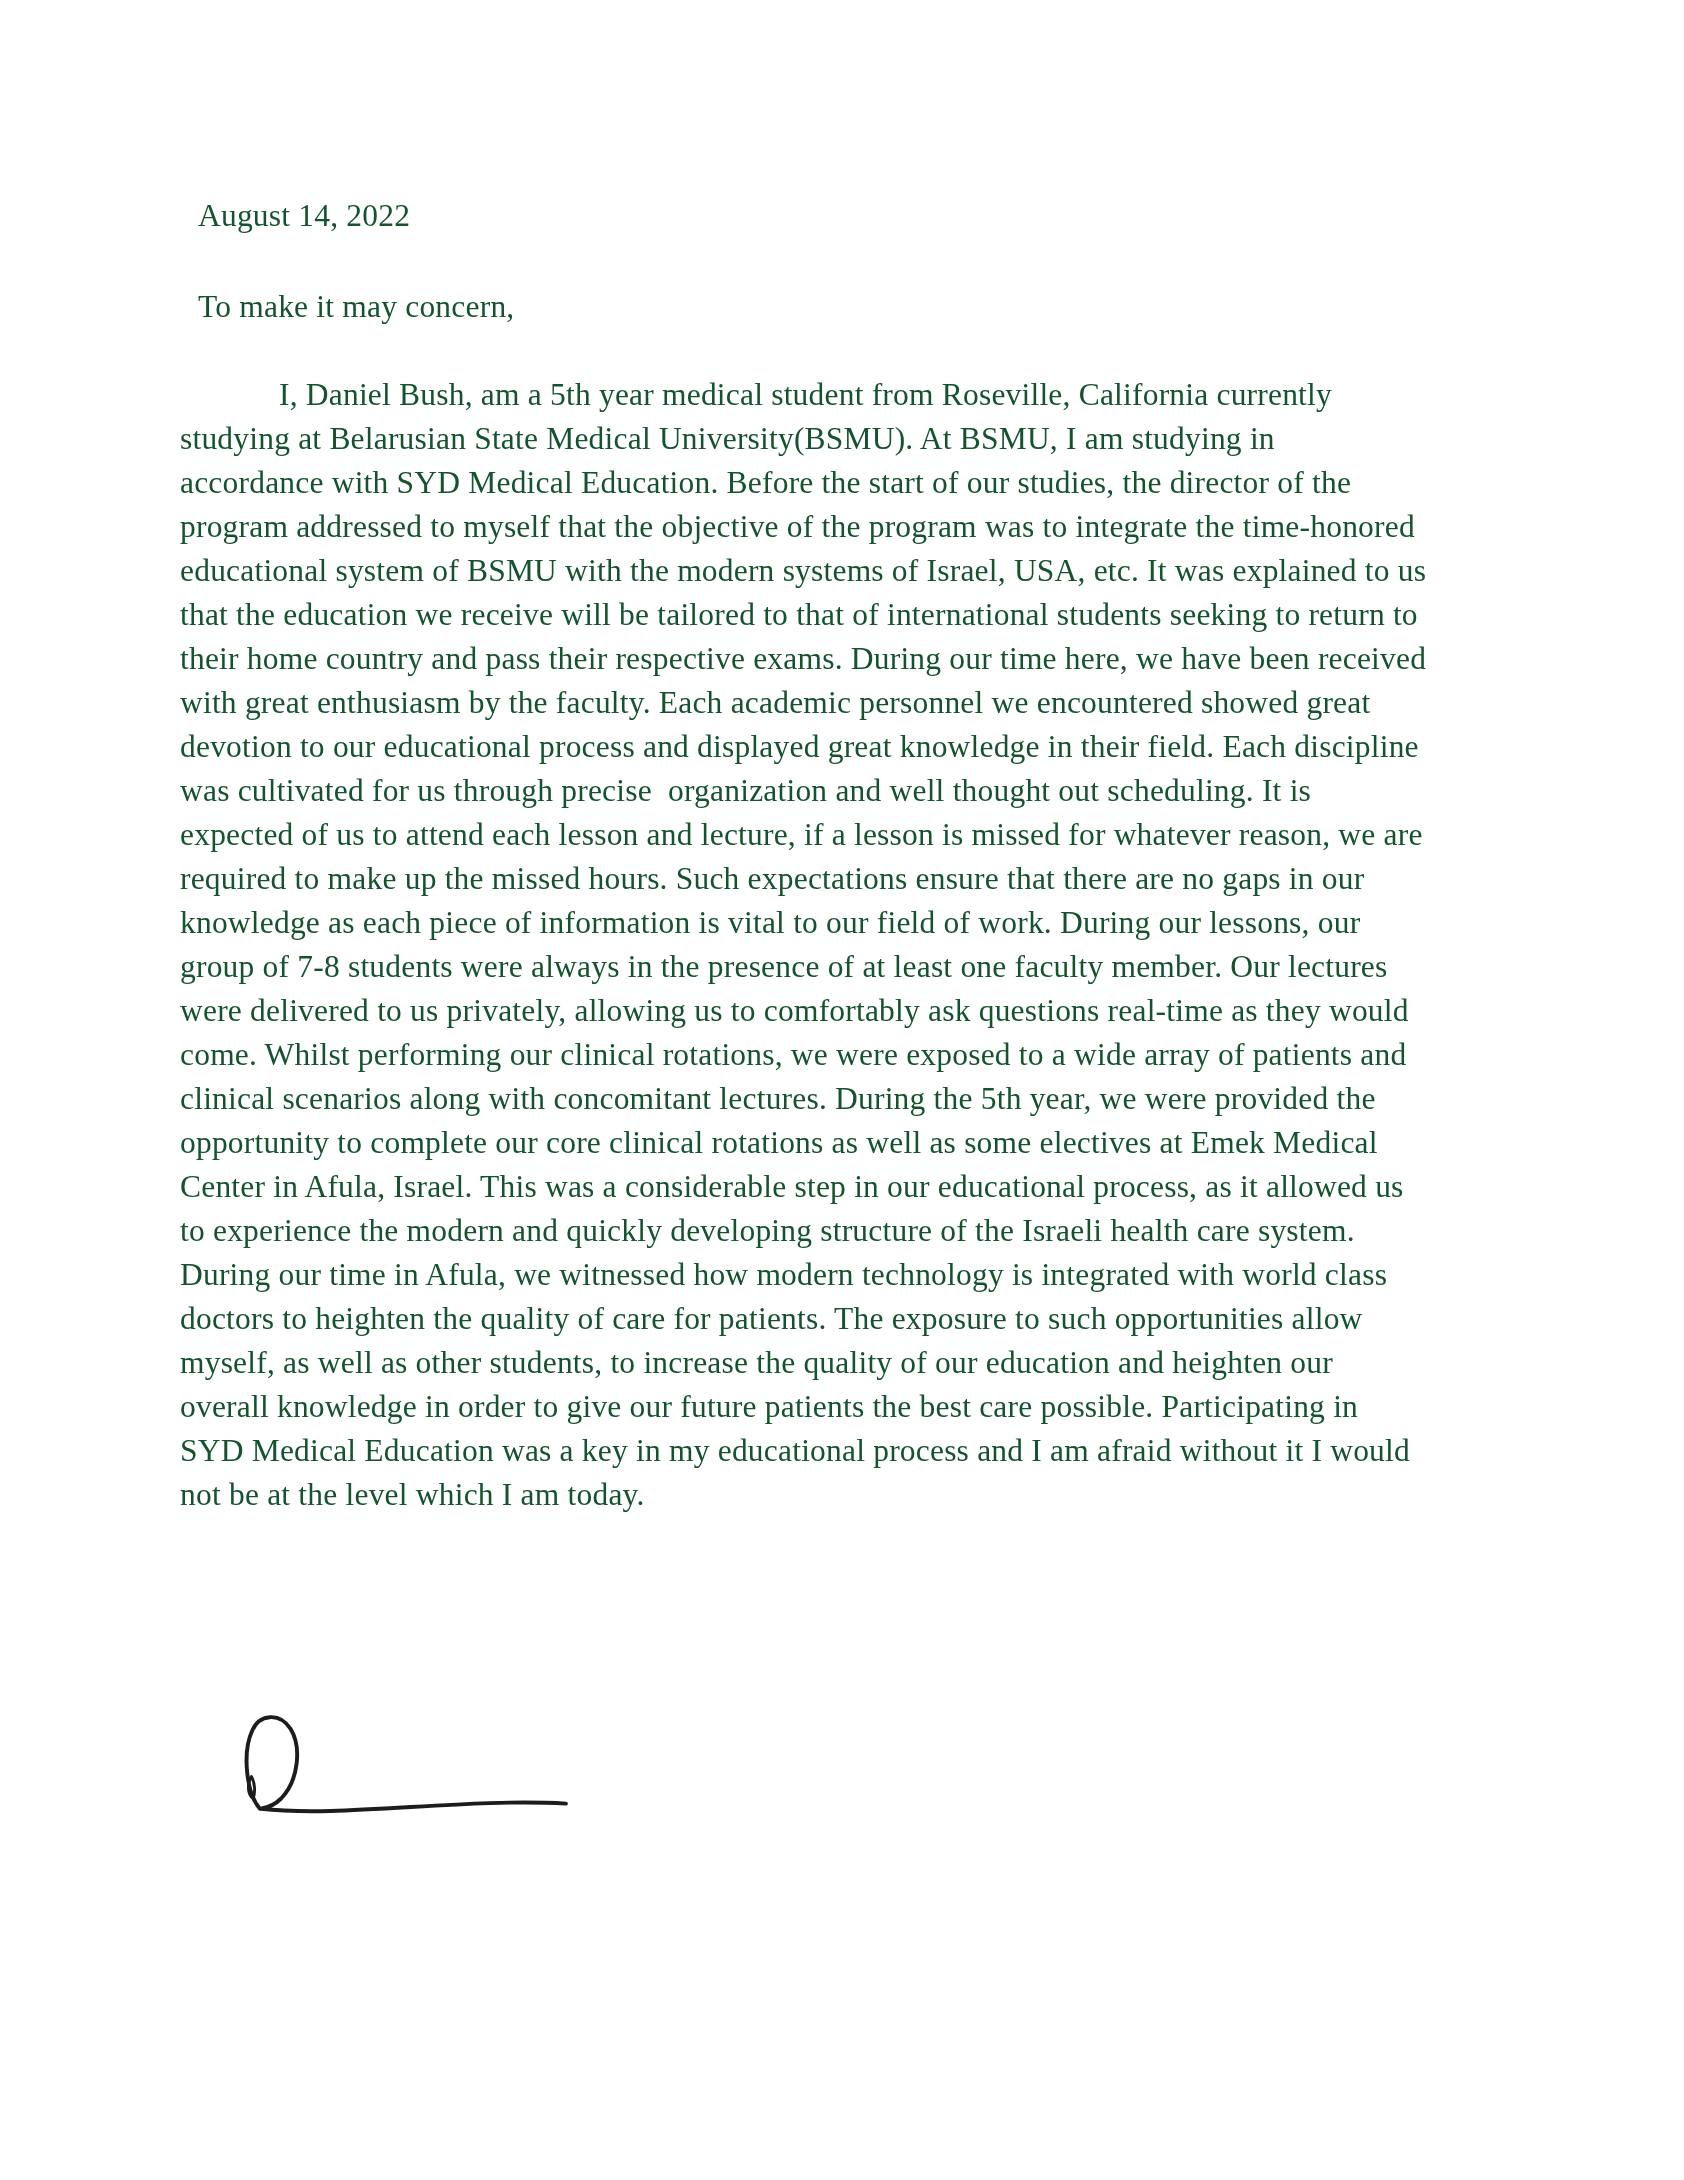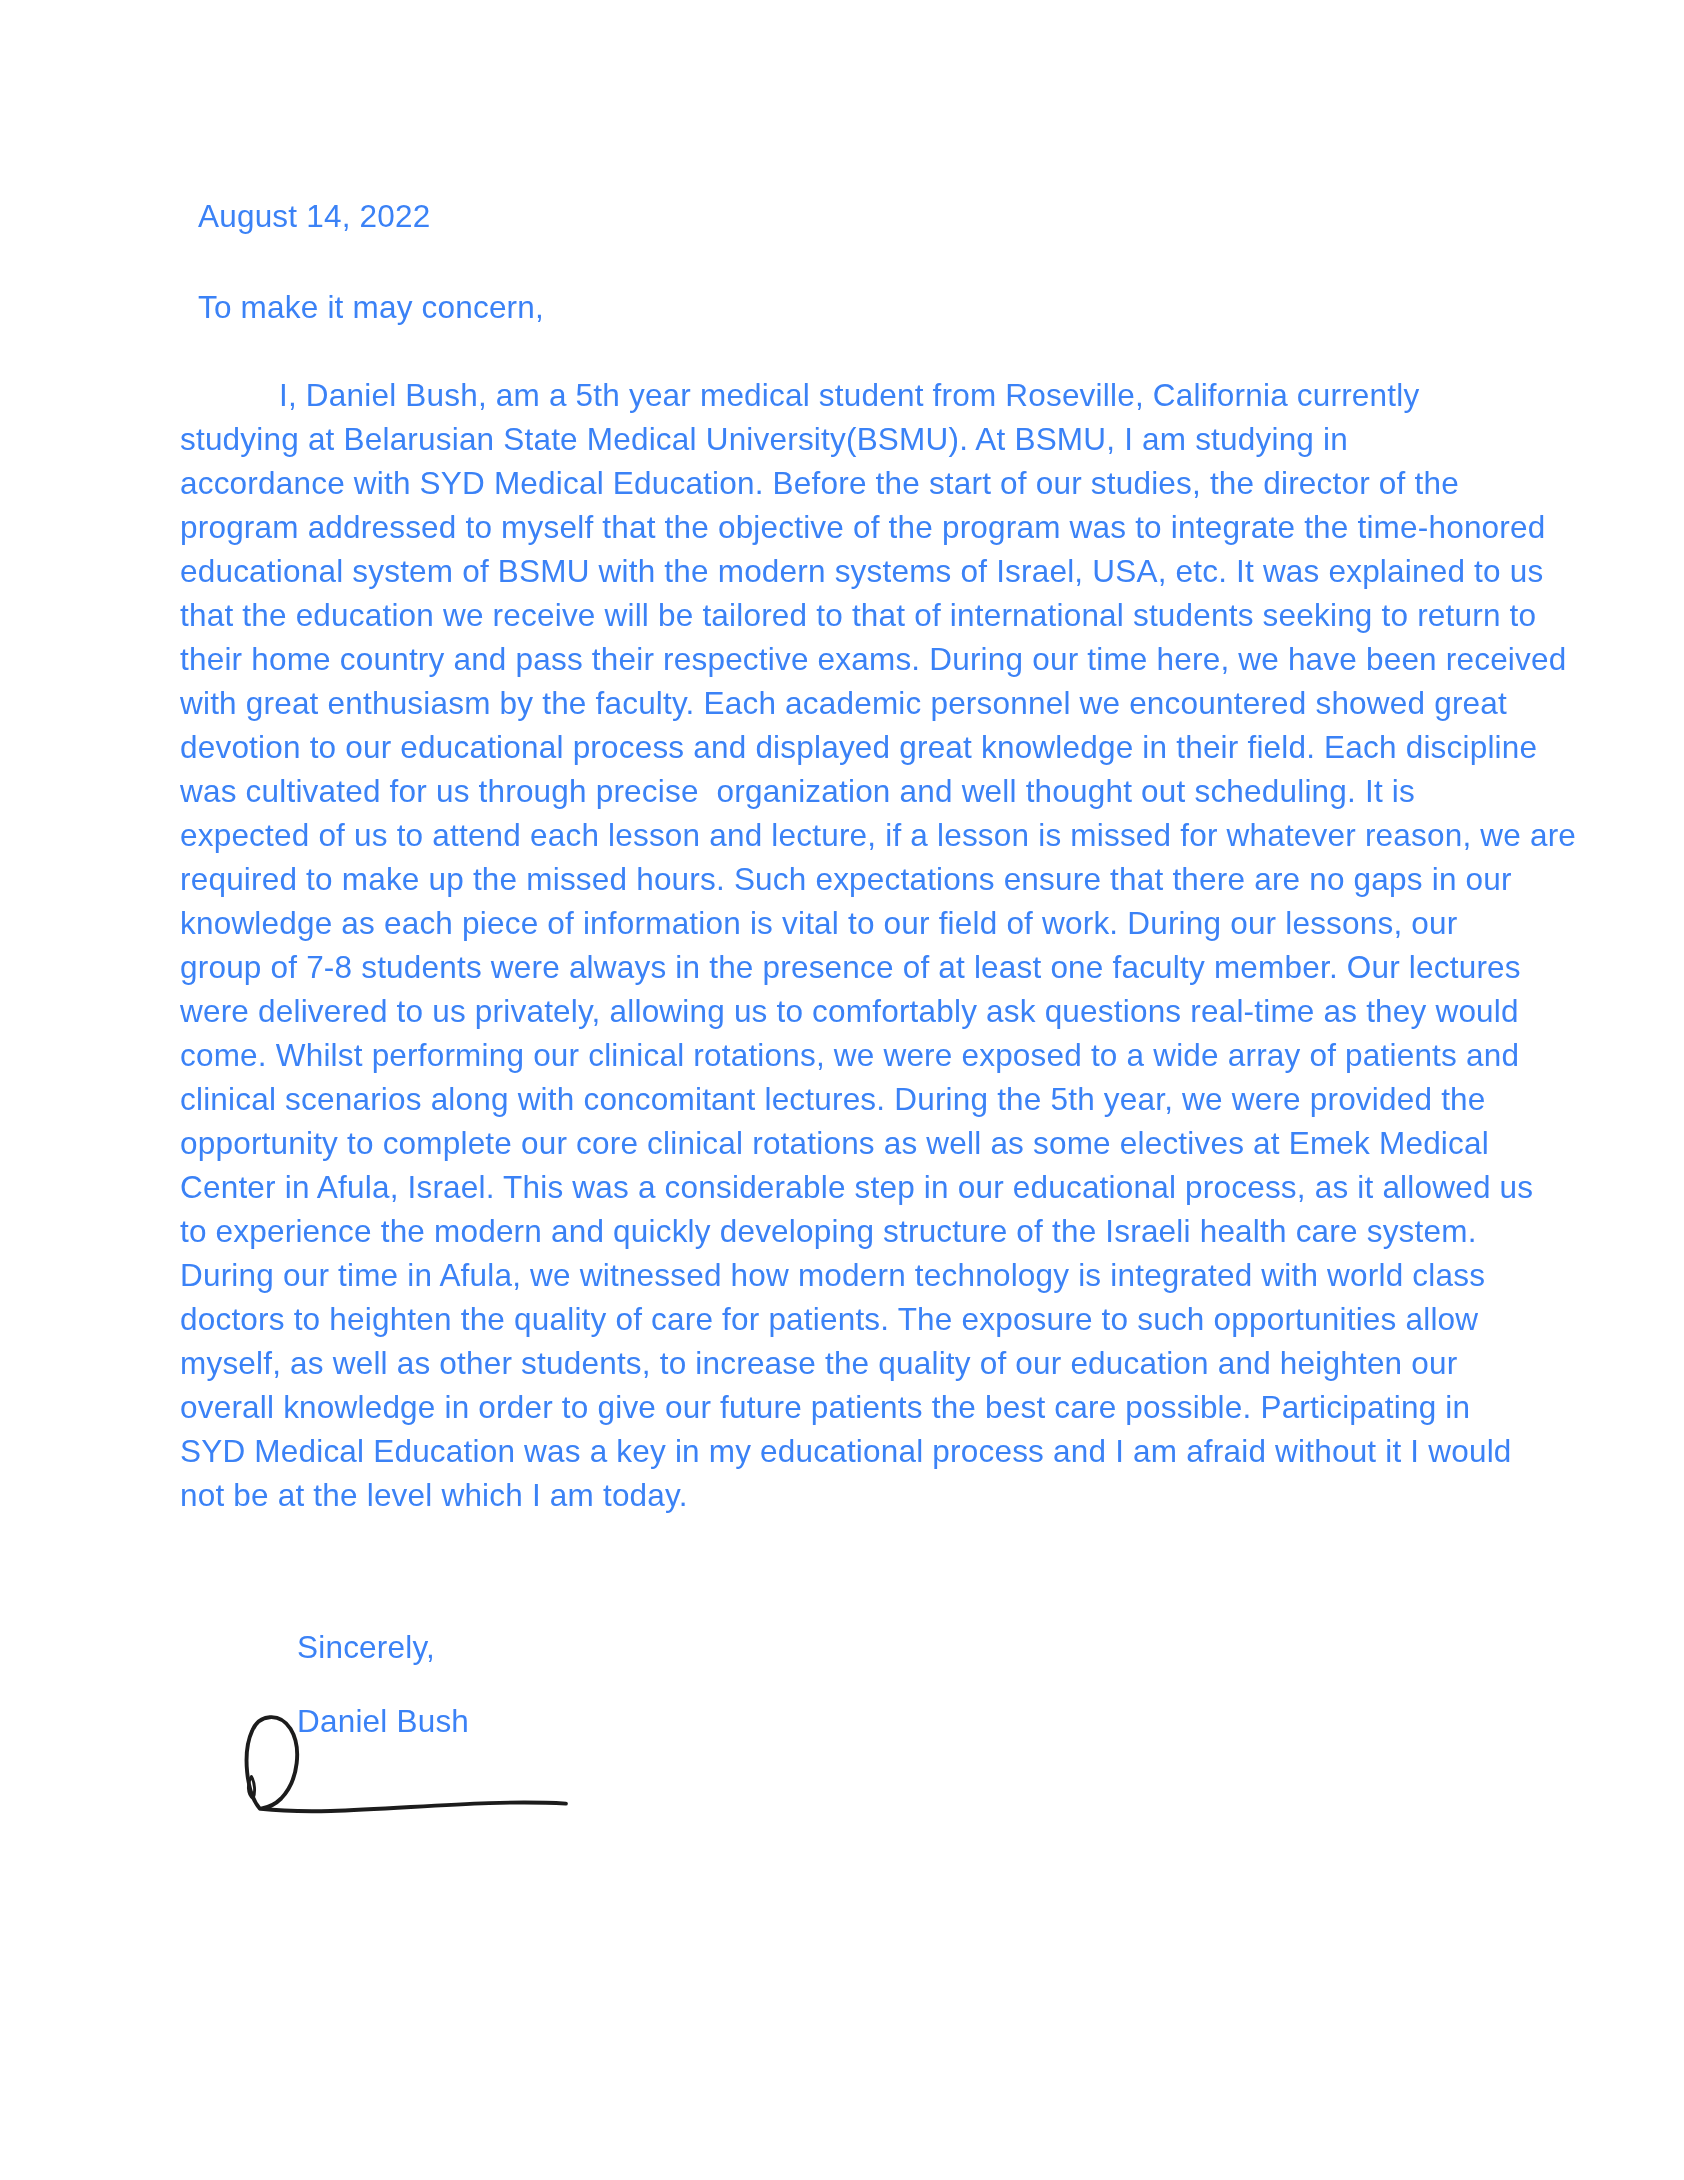--- a/index.html
+++ b/index.html
@@ -6,22 +6,22 @@
     margin: 0;
     padding: 0;
     background: #ffffff;
   }
   .page {
     position: relative;
     width: 1641px;
     height: 2181px;
     background: #ffffff;
     overflow: hidden;
-    font-family: Liberation Sans, sans-serif;
-    color: #3b82f6;
+    font-family: Liberation Serif, serif;
+    color: #14532d;
   }
   .textline, .para, .closing div {
     font-size: 31.5px;
     line-height: 44px;
     letter-spacing: 0.2px;
   }
   .date {
     position: absolute;
     left: 198px;
     top: 194px;
@@ -88,24 +88,20 @@
 opportunity to complete our core clinical rotations as well as some electives at Emek Medical
 Center in Afula, Israel. This was a considerable step in our educational process, as it allowed us
 to experience the modern and quickly developing structure of the Israeli health care system.
 During our time in Afula, we witnessed how modern technology is integrated with world class
 doctors to heighten the quality of care for patients. The exposure to such opportunities allow
 myself, as well as other students, to increase the quality of our education and heighten our
 overall knowledge in order to give our future patients the best care possible. Participating in
 SYD Medical Education was a key in my educational process and I am afraid without it I would
 not be at the level which I am today.</div>
 
-  <div class="closing">
-    <div>Sincerely,</div>
-    <div>Daniel Bush</div>
-  </div>
 
   <svg class="signature" viewBox="0 0 400 140" aria-hidden="true">
 
     <path d="M 24 122
              C 8 104, 3 56, 15 30
              C 23 11, 47 8, 60 28
              C 73 49, 70 88, 49 110
              C 41 118, 32 121, 25 122
              C 120 133, 262 109, 384 116" stroke-width="4.6" stroke="#1c1c1c"></path>
 

